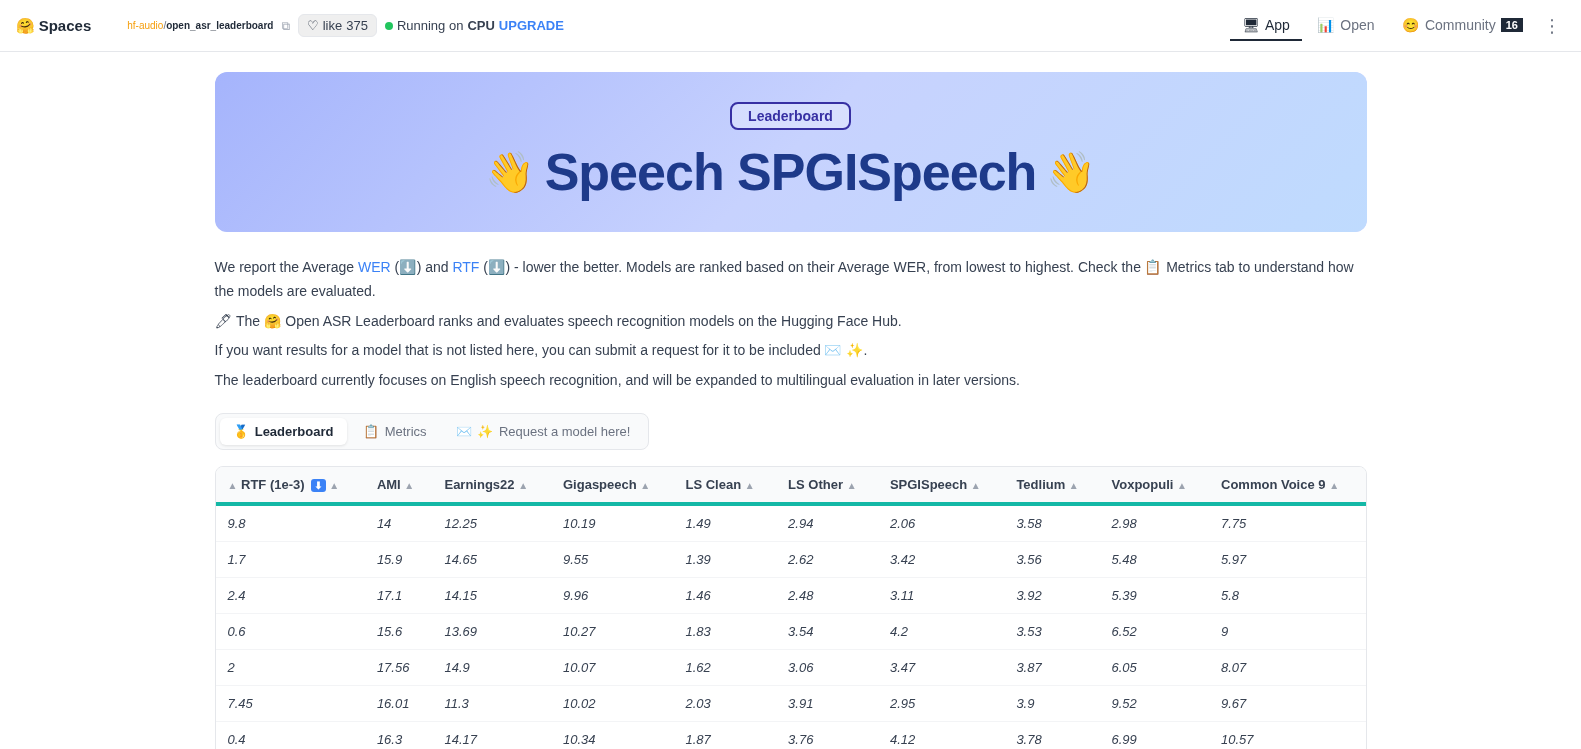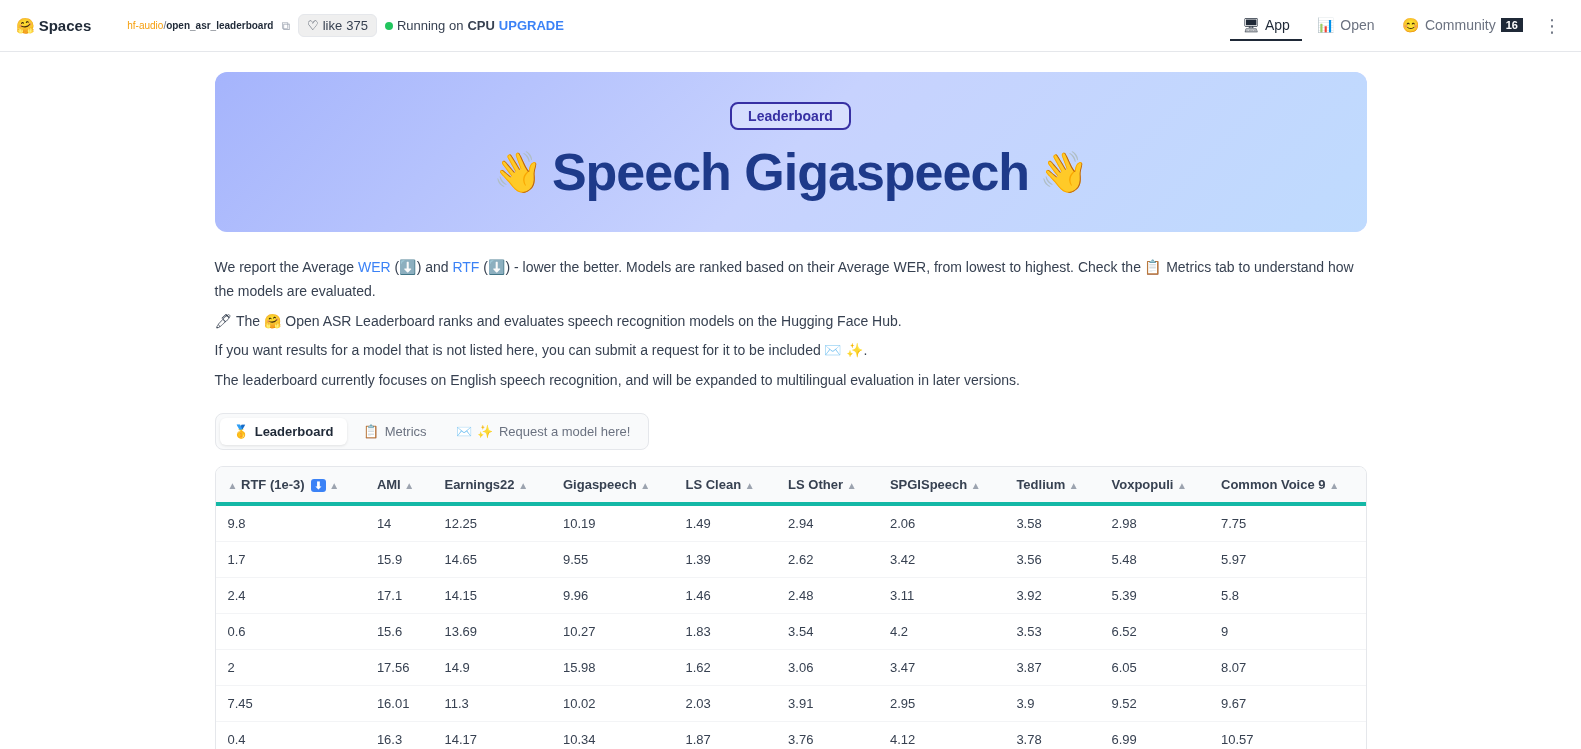--- a/index.html
+++ b/index.html
@@ -48,21 +48,21 @@
     .tabs { display: flex; gap: 2px; border: 1px solid #e5e7eb; border-radius: 8px; padding: 4px; width: fit-content; margin-bottom: 16px; background: #f9fafb; }
     .tab-btn { display: flex; align-items: center; gap: 5px; padding: 6px 14px; border-radius: 6px; font-size: 13px; cursor: pointer; color: #6b7280; border: none; background: transparent; font-weight: 500; }
     .tab-btn.active { background: #fff; color: #1f2937; box-shadow: 0 1px 3px rgba(0,0,0,0.1); font-weight: 600; }
 
     
     .table-container { border: 1px solid #e5e7eb; border-radius: 8px; overflow: auto; }
     table { width: 100%; border-collapse: collapse; font-size: 13px; }
     thead tr { background: #f9fafb; border-bottom: 4px solid #14b8a6; }
     th { padding: 10px 12px; text-align: left; font-weight: 600; color: #374151; white-space: nowrap; cursor: pointer; user-select: none; }
     th .sort-icon-download { background: #3b82f6; color: #fff; border-radius: 3px; padding: 1px 3px; font-size: 10px; margin-left: 3px; }
-    tbody tr { border-bottom: 1px solid #f3f4f6; }
+    tbody tr { border-bottom: 1px solid #f3f4f6; font-style: italic; }
     tbody tr:last-child { border-bottom: none; }
     td { padding: 10px 12px; color: #374151; }
   </style>
 </head>
 <body>
 
 <div class="topbar">
   <div class="topbar-left">
     <span class="spaces-label">
       <span>🤗</span>
@@ -103,21 +103,21 @@
 </div>
 
 <div class="main">
 
   <div class="hero">
     <div class="hero-bg"></div>
     <div class="hero-content">
       <div class="hero-tag">Leaderboard</div>
       <div class="hero-title">
         <span class="hero-emoji-left">👋</span>
-        <span>Speech Gigaspeech</span>
+        <span>Speech SPGISpeech</span>
         <span class="hero-emoji-right">👋</span>
       </div>
     </div>
   </div>
 
   <div class="desc">
     <p>
       We report the Average <a>WER</a> (<span>⬇️</span>) and <a>RTF</a> (<span>⬇️</span>) - lower the better. Models are ranked based on their Average WER, from lowest to highest. Check the <span>📋</span> Metrics tab to understand how the models are evaluated.
     </p>
     <p>
@@ -217,21 +217,21 @@
             <td>3.54</td>
             <td>4.2</td>
             <td>3.53</td>
             <td>6.52</td>
             <td>9</td>
           </tr>
           <tr>
             <td>2</td>
             <td>17.56</td>
             <td>14.9</td>
-            <td>15.98</td>
+            <td>10.07</td>
             <td>1.62</td>
             <td>3.06</td>
             <td>3.47</td>
             <td>3.87</td>
             <td>6.05</td>
             <td>8.07</td>
           </tr>
           <tr>
             <td>7.45</td>
             <td>16.01</td>

